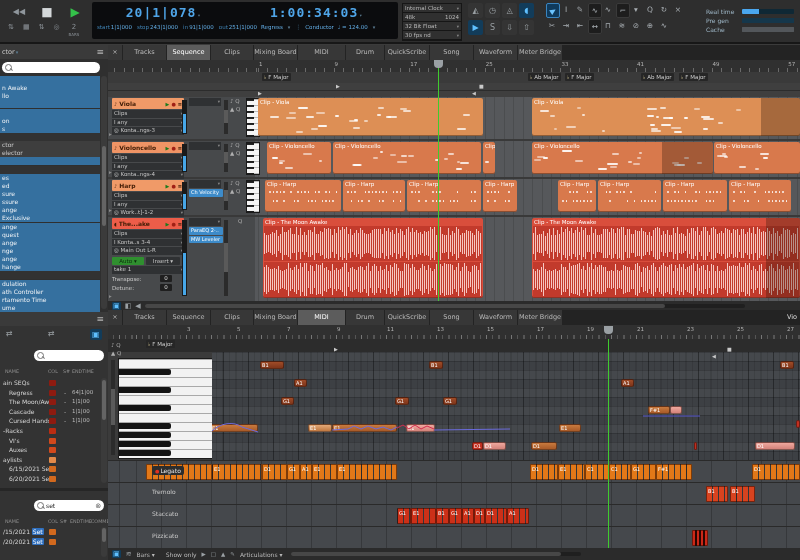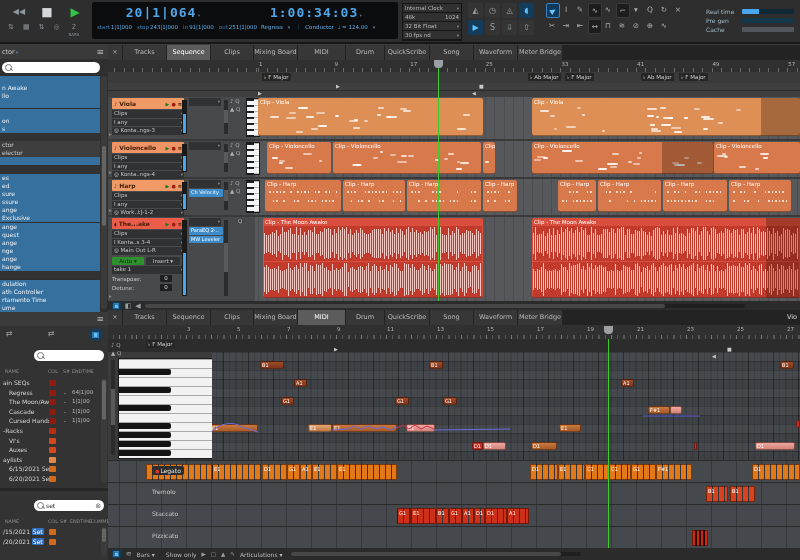--- a/index.html
+++ b/index.html
@@ -156,21 +156,21 @@
       </div>
     <div id="transport-sub">
         <div class="tsub">⇅</div>
         <div class="tsub">▦</div>
         <div class="tsub">⇅</div>
         <div class="tsub">◎</div>
         <div class="tsub">2<small>BARS</small></div>
       </div>
     <div id="lcd">
       <div id="lcd-top">
-        <span><span id="lcd-bars">20|1|064</span><span class="caret">▾</span></span>
+        <span><span id="lcd-bars">20|1|078</span><span class="caret">▾</span></span>
         <span><span id="lcd-time">1:00:34:03</span><span class="caret">▾</span></span>
       </div>
       <div id="lcd-bottom">
         <span id="lcd-fields">
             <div style="display: inline-flex;">
               <span class="lcd-lab">start</span>
               <span class="lcd-val">1|1|000</span>
             </div>
             <div style="display: inline-flex;">
               <span class="lcd-lab">stop</span>

